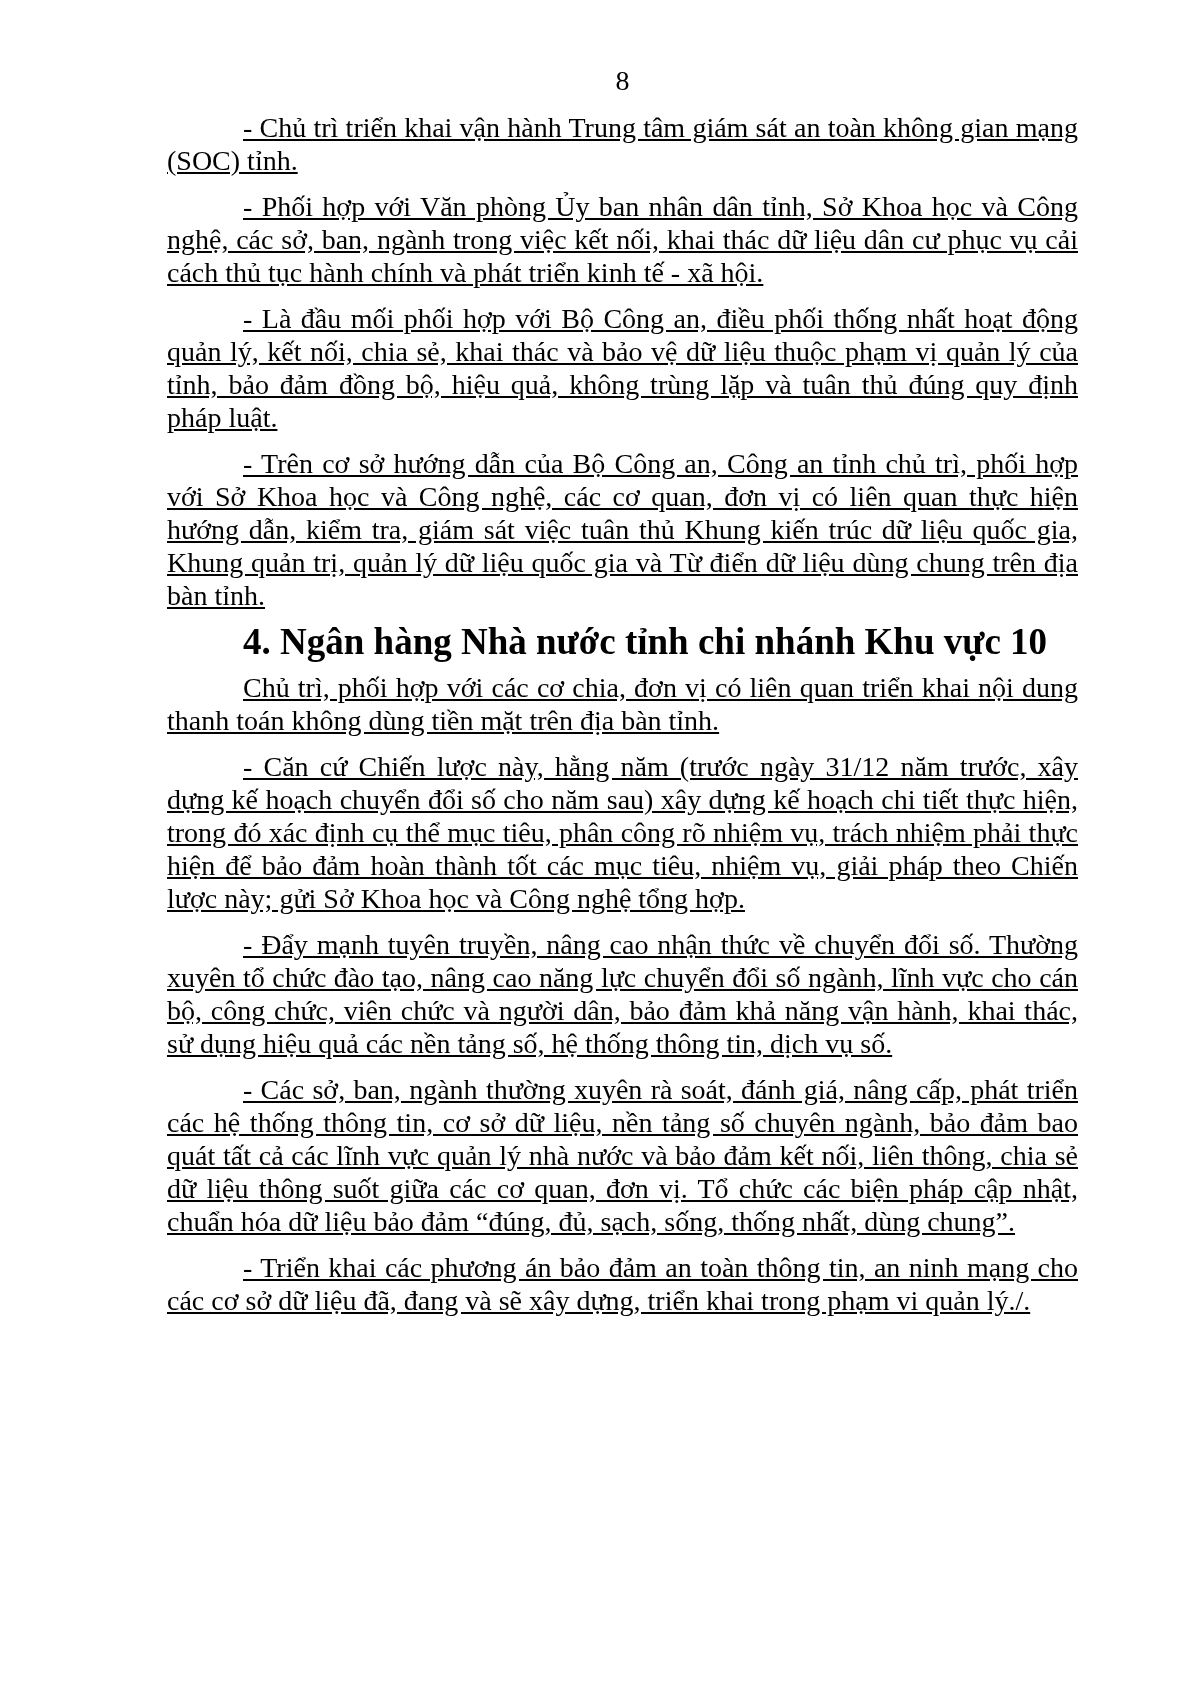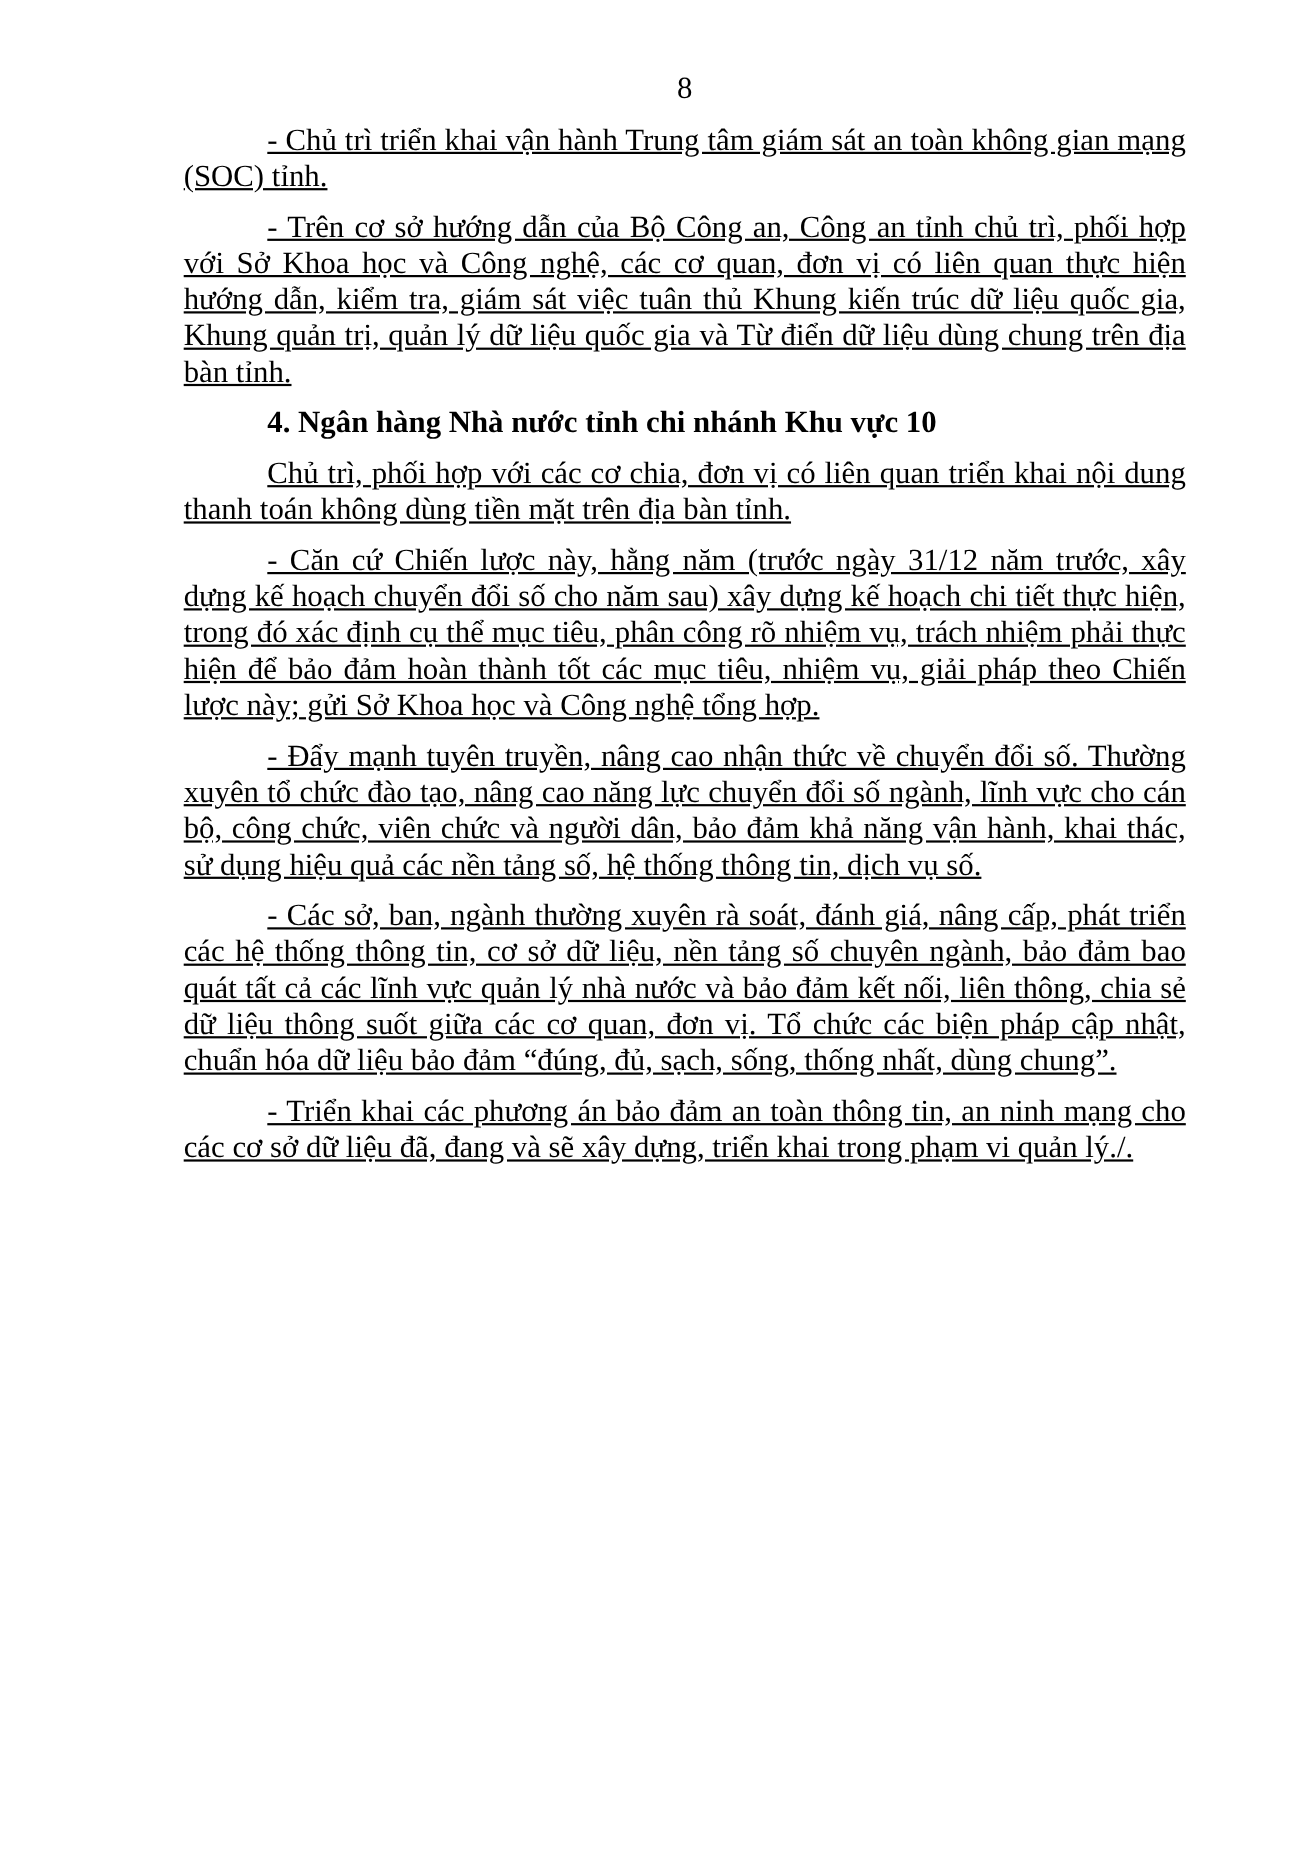--- a/index.html
+++ b/index.html
@@ -27,33 +27,35 @@
   .para {
     text-align: justify;
     text-indent: 76px;
     margin: 13px 0 0 0;
     text-decoration: underline;
   }
   .heading {
     font-weight: bold;
     text-indent: 76px;
     margin: 13px 0 0 0;
-    font-size: 28px;
+    font-size: 37px;
     line-height: 33px;
   }
 </style>
 </head>
 <body>
 
 <div class="page">
   <div class="page-number">8</div>
 
   <p class="para">- Chủ trì triển khai vận hành Trung tâm giám sát an toàn không gian mạng (SOC) tỉnh.</p>
 
+  <p class="para">- Phối hợp với Văn phòng Ủy ban nhân dân tỉnh, Sở Khoa học và Công nghệ, các sở, ban, ngành trong việc kết nối, khai thác dữ liệu dân cư phục vụ cải cách thủ tục hành chính và phát triển kinh tế - xã hội.</p>
 
+  <p class="para">- Là đầu mối phối hợp với Bộ Công an, điều phối thống nhất hoạt động quản lý, kết nối, chia sẻ, khai thác và bảo vệ dữ liệu thuộc phạm vị quản lý của tỉnh, bảo đảm đồng bộ, hiệu quả, không trùng lặp và tuân thủ đúng quy định pháp luật.</p>
 
   <p class="para">- Trên cơ sở hướng dẫn của Bộ Công an, Công an tỉnh chủ trì, phối hợp với Sở Khoa học và Công nghệ, các cơ quan, đơn vị có liên quan thực hiện hướng dẫn, kiểm tra, giám sát việc tuân thủ Khung kiến trúc dữ liệu quốc gia, Khung quản trị, quản lý dữ liệu quốc gia và Từ điển dữ liệu dùng chung trên địa bàn tỉnh.</p>
 
   <h3 class="heading">4. Ngân hàng Nhà nước tỉnh chi nhánh Khu vực 10</h3>
 
   <p class="para">Chủ trì, phối hợp với các cơ chia, đơn vị có liên quan triển khai nội dung thanh toán không dùng tiền mặt trên địa bàn tỉnh.</p>
 
 
   <p class="para">- Căn cứ Chiến lược này, hằng năm (trước ngày 31/12 năm trước, xây dựng kế hoạch chuyển đổi số cho năm sau) xây dựng kế hoạch chi tiết thực hiện, trong đó xác định cụ thể mục tiêu, phân công rõ nhiệm vụ, trách nhiệm phải thực hiện để bảo đảm hoàn thành tốt các mục tiêu, nhiệm vụ, giải pháp theo Chiến lược này; gửi Sở Khoa học và Công nghệ tổng hợp.</p>
 

